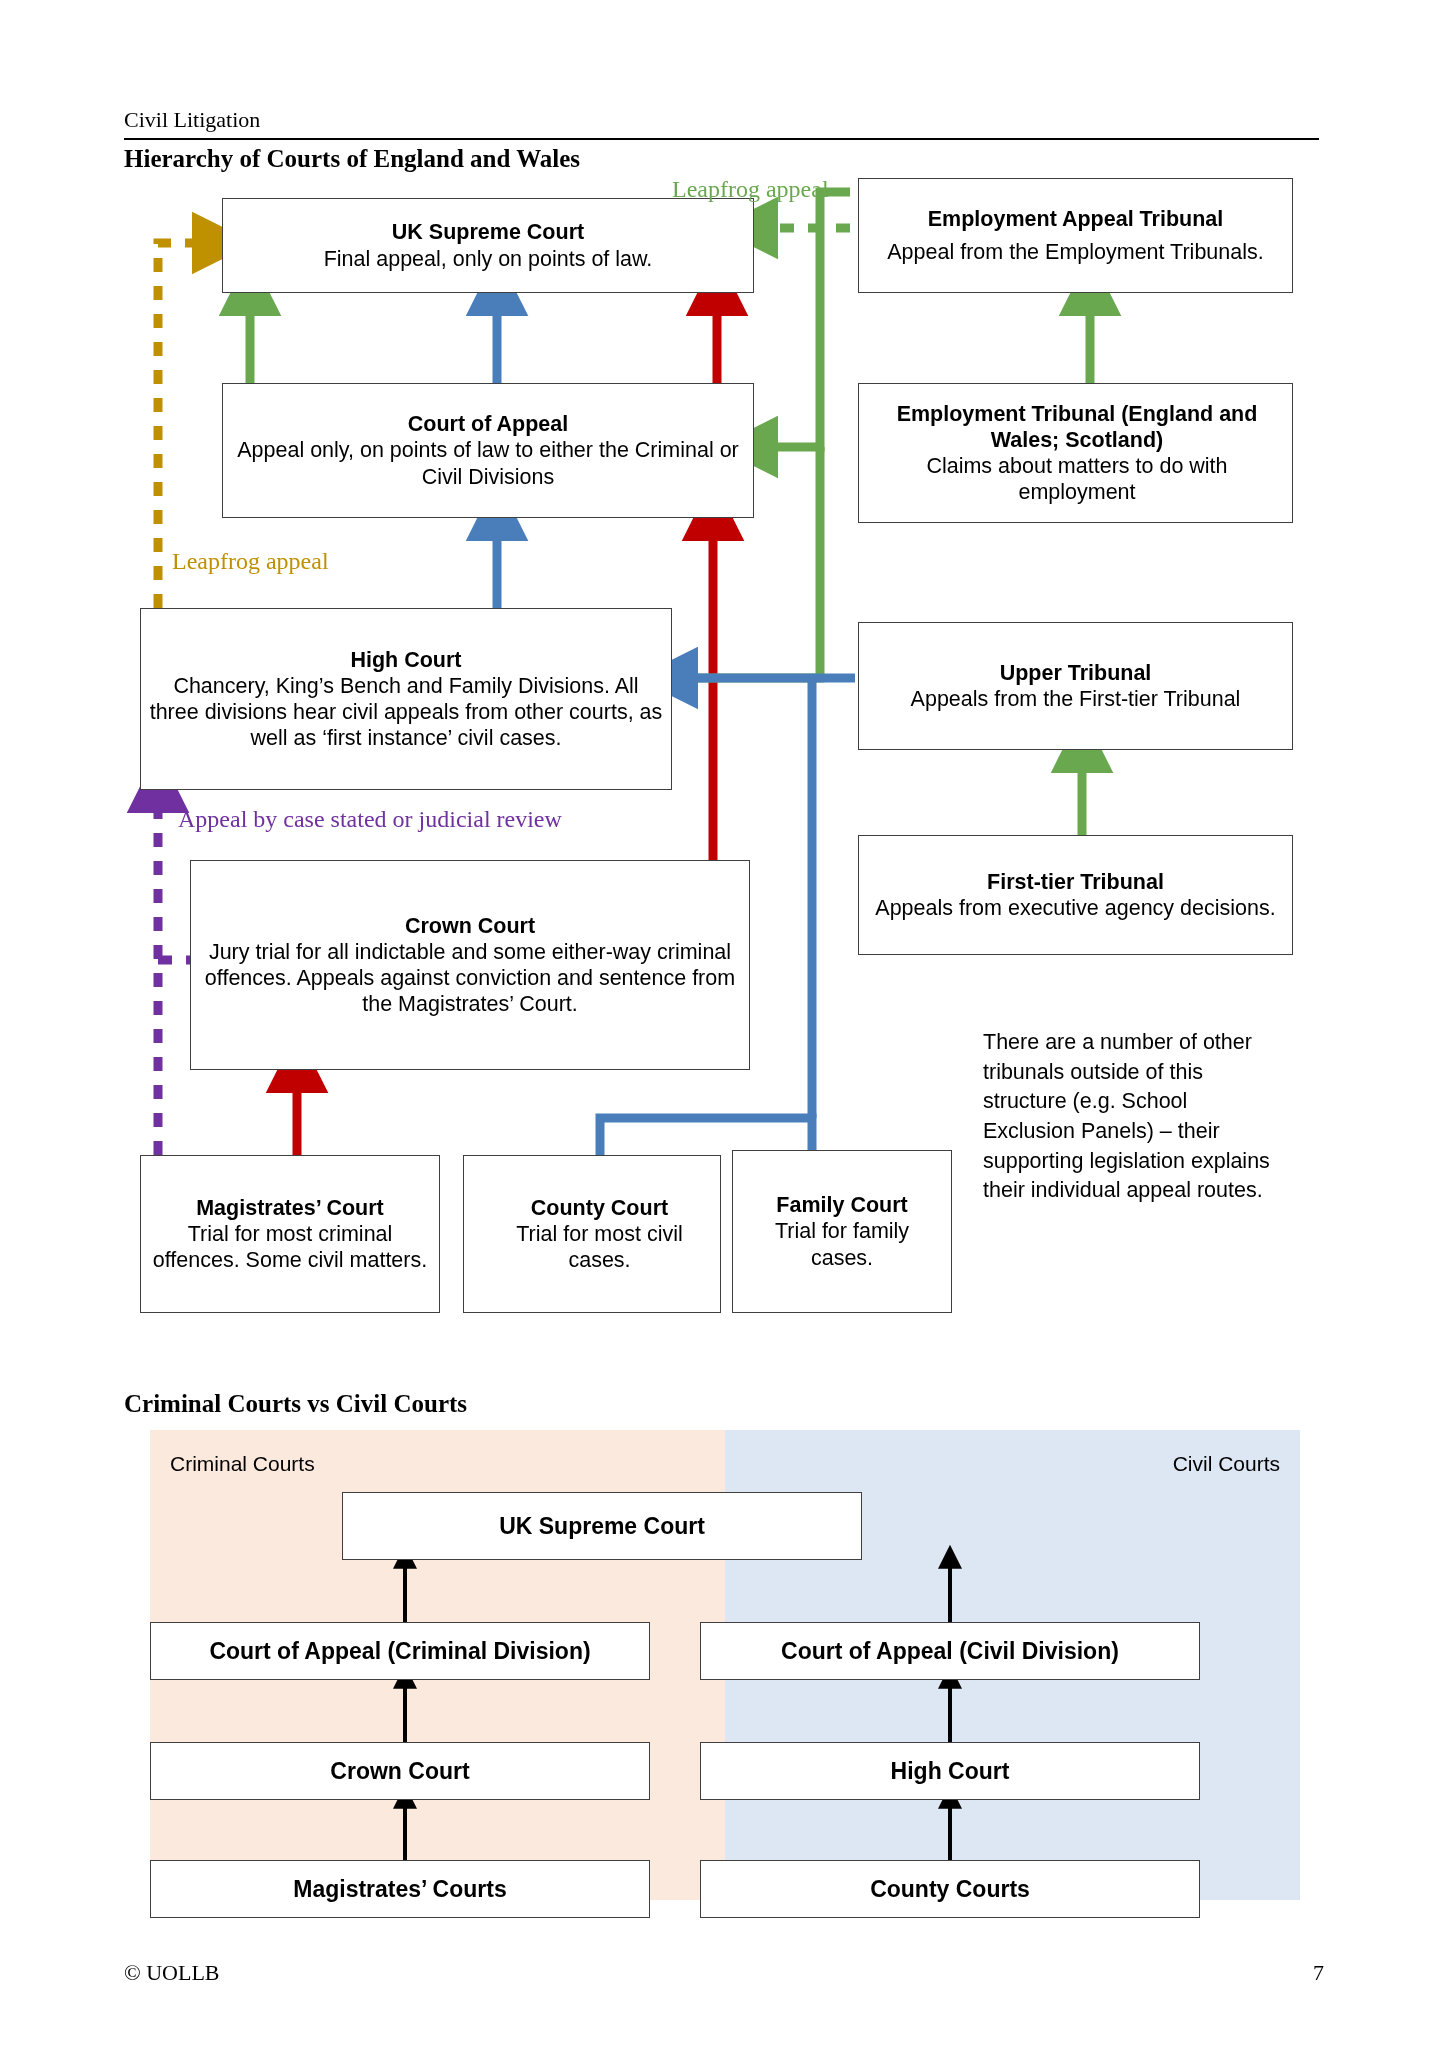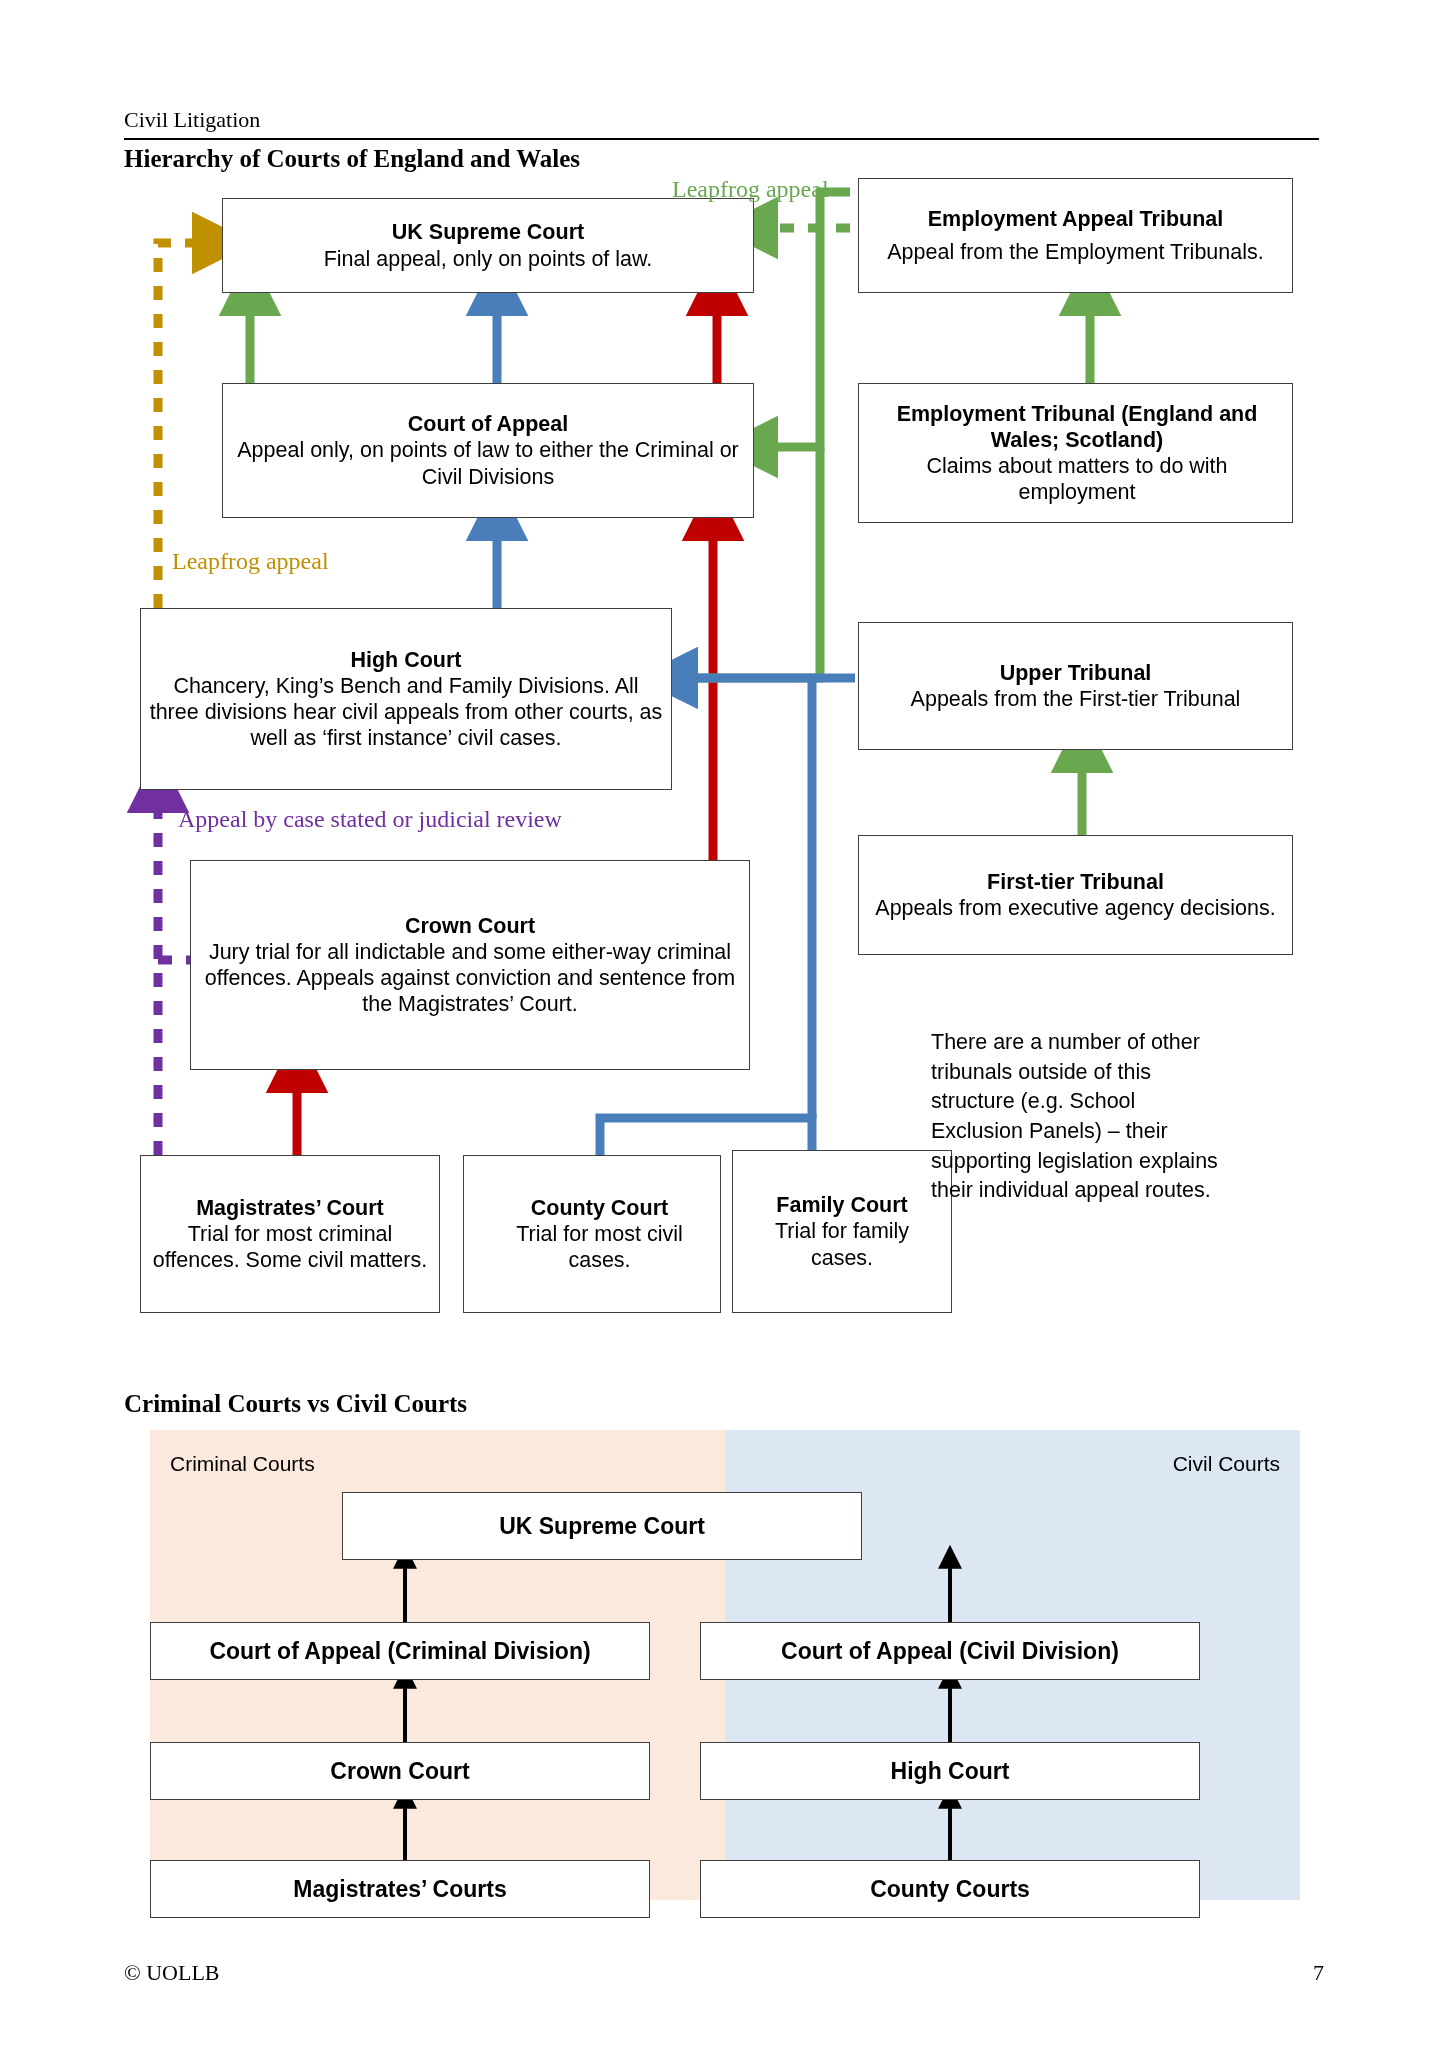--- a/index.html
+++ b/index.html
@@ -83,21 +83,21 @@
     white-space: nowrap;
     z-index: 6;
   }
   #annot-leapfrog-green { left: 672px; top: 176px; color: #6aa84f; }
   #annot-leapfrog-gold  { left: 172px; top: 548px; color: #bf9000; }
   #annot-case-stated    { left: 178px; top: 806px; color: #7030a0; }
 
   
   #side-note {
     position: absolute;
-    left: 931px;
+    left: 983px;
     top: 1028px;
     width: 300px;
     font-family: "Liberation Sans", sans-serif;
     font-size: 21.5px;
     line-height: 1.38;
     color: #000;
     z-index: 6;
   }
 
   

